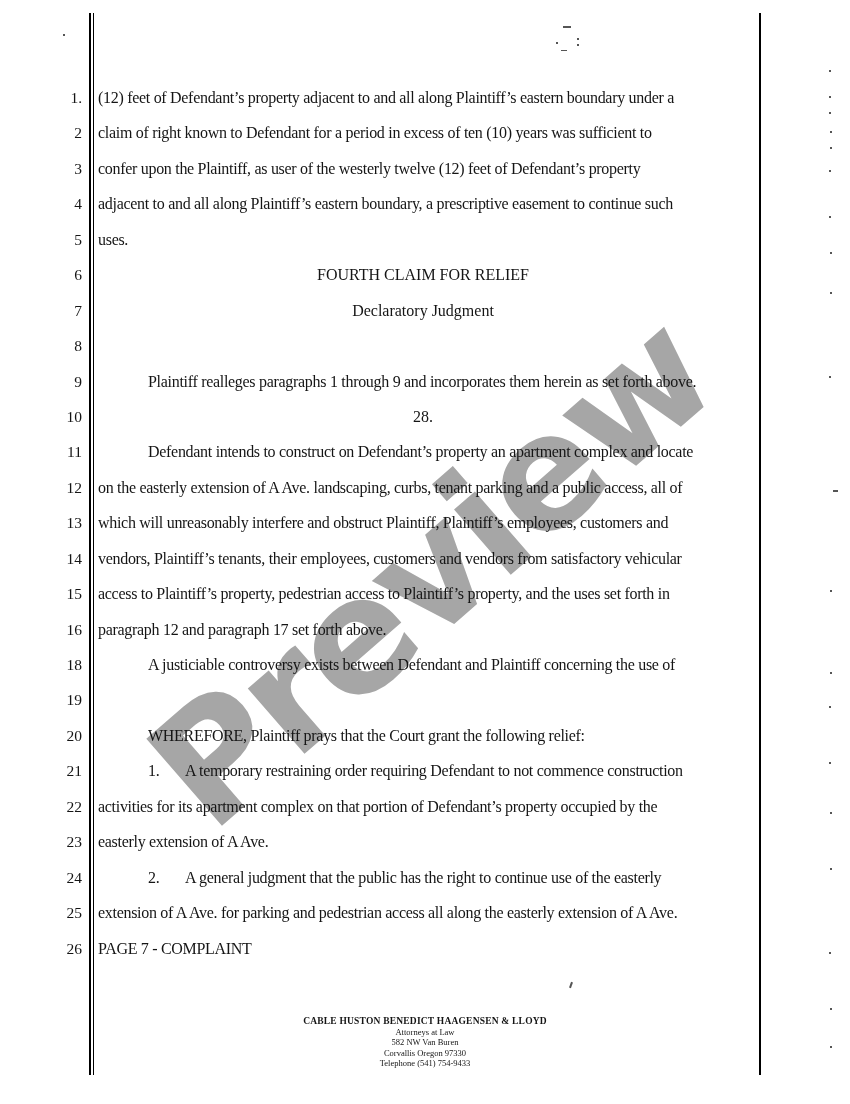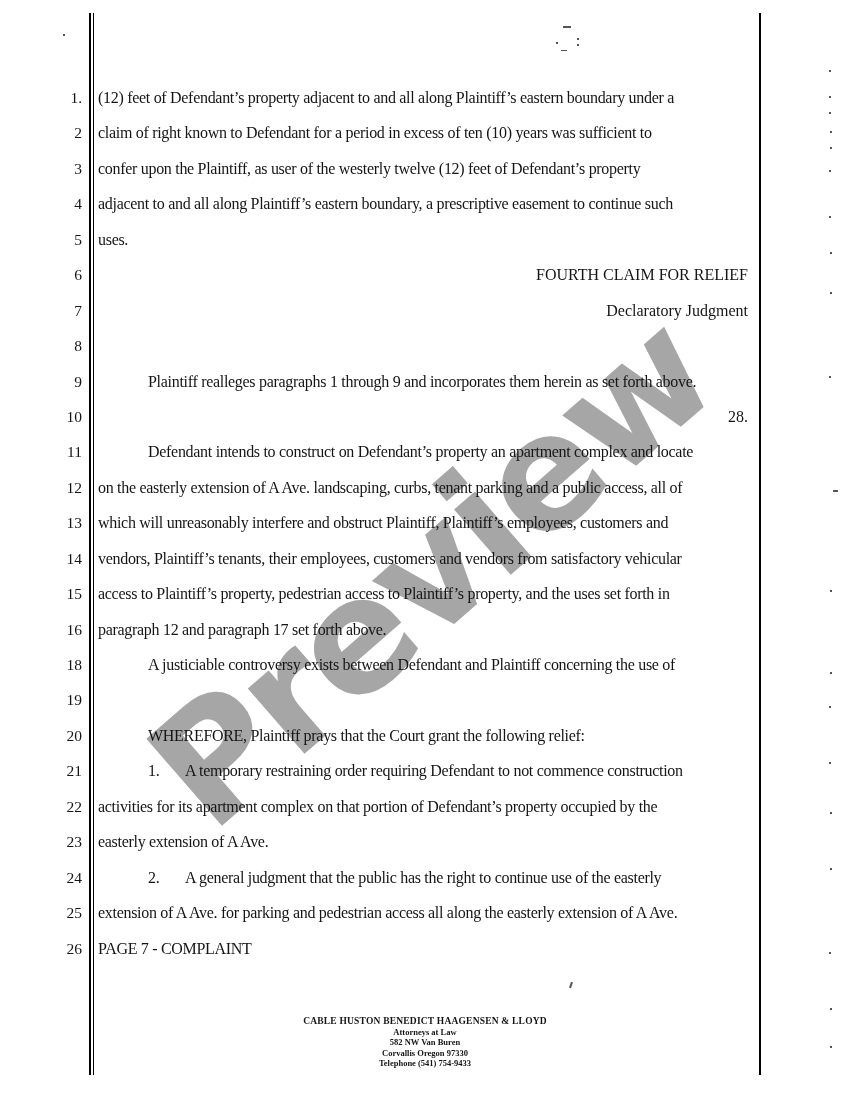--- a/index.html
+++ b/index.html
@@ -65,21 +65,21 @@
     font-size: 15.5px;
   }
   .line-text {
     position: absolute;
     left: 98px;
     width: 650px;
     font-size: 16px;
     letter-spacing: -0.3px;
     white-space: nowrap;
   }
-  .line-text.center { text-align: right; letter-spacing: 0; }
+  .line-text.center { text-align: center; letter-spacing: 0; }
   .line-text.indent { padding-left: 50px; }
   .line-text.item   { padding-left: 50px; }
   .item-marker {
     display: inline-block;
     width: 37px;
   }
 
   
   .footer {
     position: absolute;
@@ -90,21 +90,20 @@
     z-index: 2;
     line-height: 10.5px;
   }
   .footer .firm {
     font-size: 9.5px;
     font-weight: bold;
     letter-spacing: 0.2px;
   }
   .footer .sub {
     font-size: 8.5px;
-    font-weight: bold;
   }
 
   
   .speck {
     position: absolute;
     background: #555;
     z-index: 3;
   }
 </style>
 </head>

